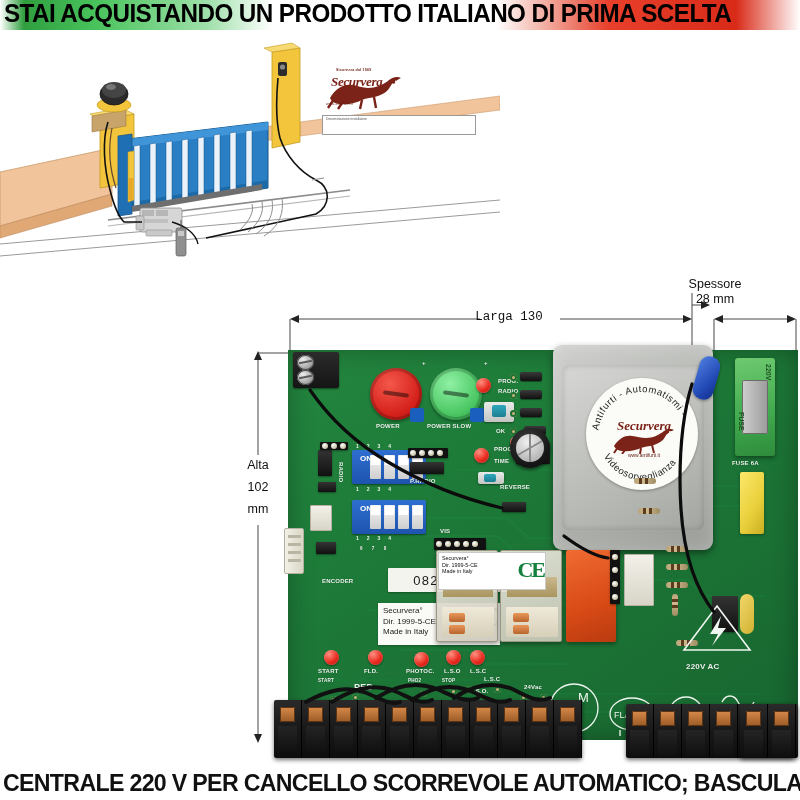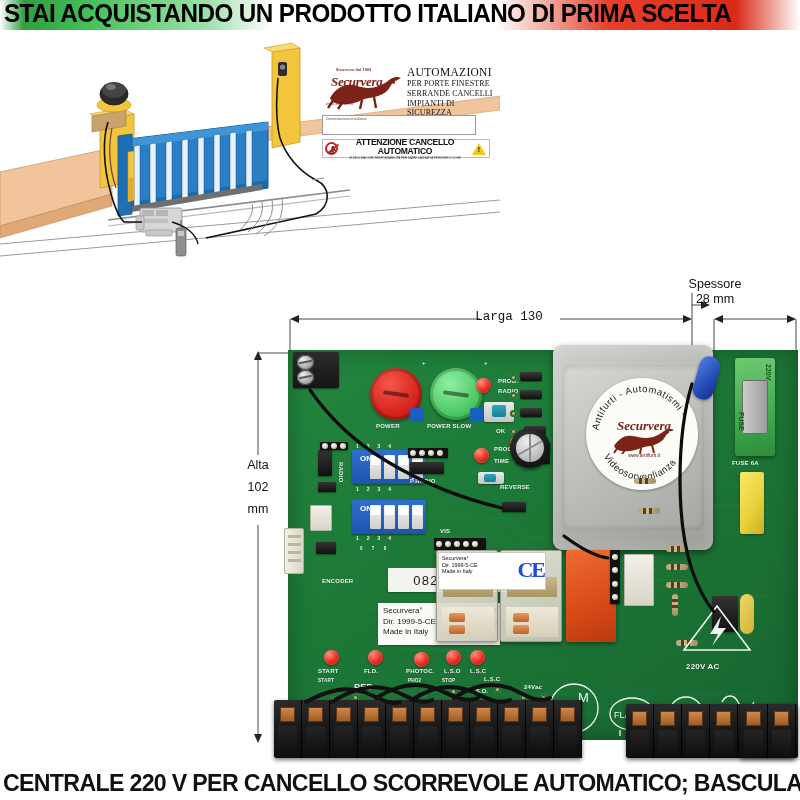--- a/index.html
+++ b/index.html
@@ -237,21 +237,21 @@
     position:absolute; width:50px;height:92px;
     background:linear-gradient(160deg,#f06b32,#d84a16 60%,#b93a10);
     border-radius:2px; box-shadow:0 2px 4px rgba(0,0,0,.4);
   }
   #ce-relay-label{
     position:absolute; left:2px; top:2px; width:108px; height:38px;
     background:#fff; border:1px solid #c9c9c9;
   }
   #ce-relay-label .t{ font-size:5.4px; color:#111; line-height:6.6px; padding:2px 0 0 3px;}
   .ce-mark{ position:absolute; right:3px; top:1px; font-family:"Liberation Serif",serif;
-            font-size:26px; font-weight:bold; color:#1d4ed8; letter-spacing:-2px; line-height:26px;margin-left:8px;}
+            font-size:26px; font-weight:bold; color:#15803d; letter-spacing:-2px; line-height:26px;margin-left:8px;}
 
   
   #sn-sticker{
     position:absolute; left:100px; top:218px; width:135px;height:24px;
     background:#f4f4ef; border-radius:1px; box-shadow:0 1px 2px rgba(0,0,0,.3);
     display:flex;align-items:center;justify-content:center;
   }
   #sn-sticker span{ font-size:13px; color:#1a1a1a; letter-spacing:1.2px; }
   #ce-sticker{
     position:absolute; left:90px; top:253px; width:122px;height:42px;
@@ -447,41 +447,25 @@
                  C70 10.4,74 9,77 10 C73 12,70 15,68 19 C66 23,62 26,56 28
                  C50 30,44 30,40 32 C34 35,26 37,18 36 C12 35.4,9 33,8 30 Z" fill="#7b2318"></path>
         <path d="M66 13 C70 9,76 8,79 10 C76 11,74 13,72 16 Z" fill="#7b2318"></path>
         <path d="M12 31 L6 40 M20 35 L16 41 M40 32 L38 41 M52 29 L54 40" stroke="#7b2318" stroke-width="2.4" fill="none"></path>
         <circle cx="74" cy="13.5" r="1" fill="#fff"></circle>
       </svg>
       <span id="logo-word">Securvera</span>
       <span id="logo-url">www.antifurti.it</span>
     </div>
 
-    <div class="brand-lines">
-      <div class="l1">AUTOMAZIONI</div>
-      <div class="l2">PER PORTE FINESTRE</div>
-      <div class="l2">SERRANDE CANCELLI</div>
-      <div class="l2">IMPIANTI DI SICUREZZA</div>
-    </div>
 
     <div id="blank-plate">
       <span class="ph">Denominazione installatore</span>
     </div>
 
-    <div id="warn-plate">
-      <div id="warn-circle">
-          <i class="man"></i>
-        </div>
-      <div id="warn-text">
-        <span class="w1">ATTENZIONE CANCELLO AUTOMATICO</span>
-        <span class="w2">SI DECLINA OGNI RESPONSABILITA PER DANNI CAUSATI A PERSONE O COSE</span>
-      </div>
-      <div id="warn-tri"></div>
-    </div>
   </div>
 
   <div id="ill-caption">
   </div>
 </div>
 
 <div id="pcb-area">
 
   <svg id="dim-svg" width="570" height="495" viewBox="0 0 570 495">
 

